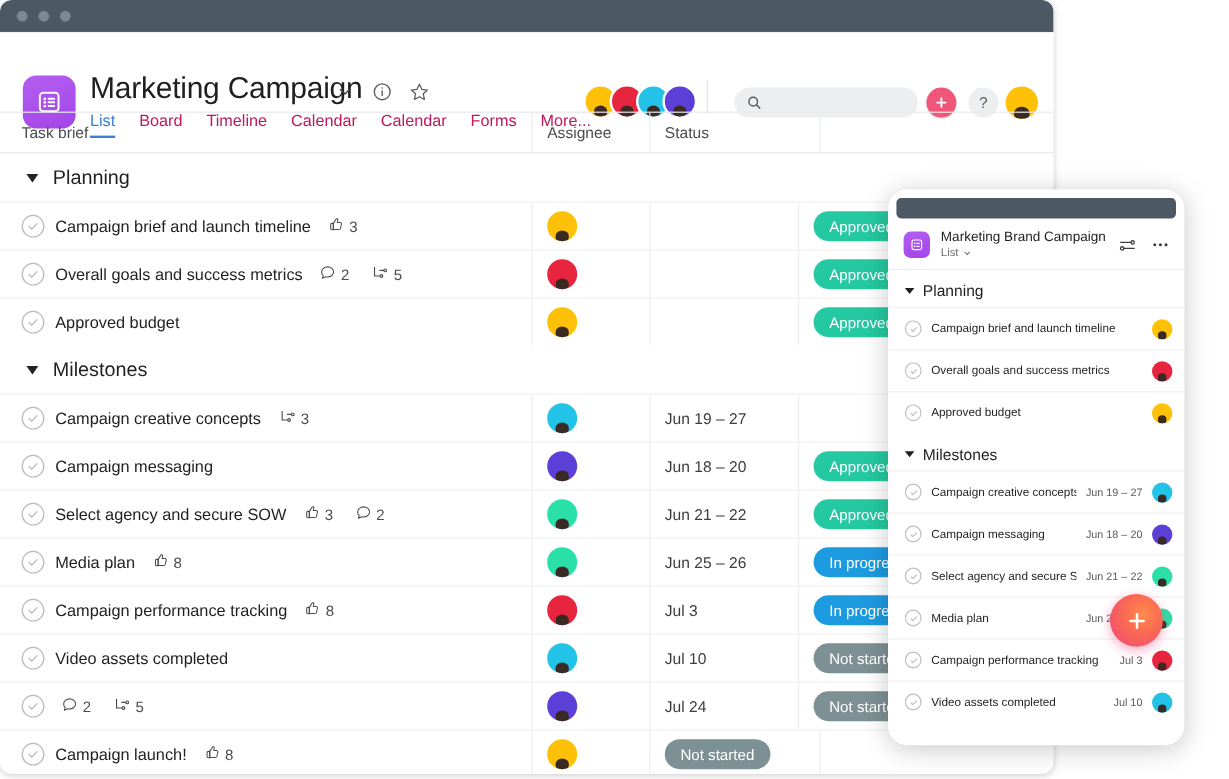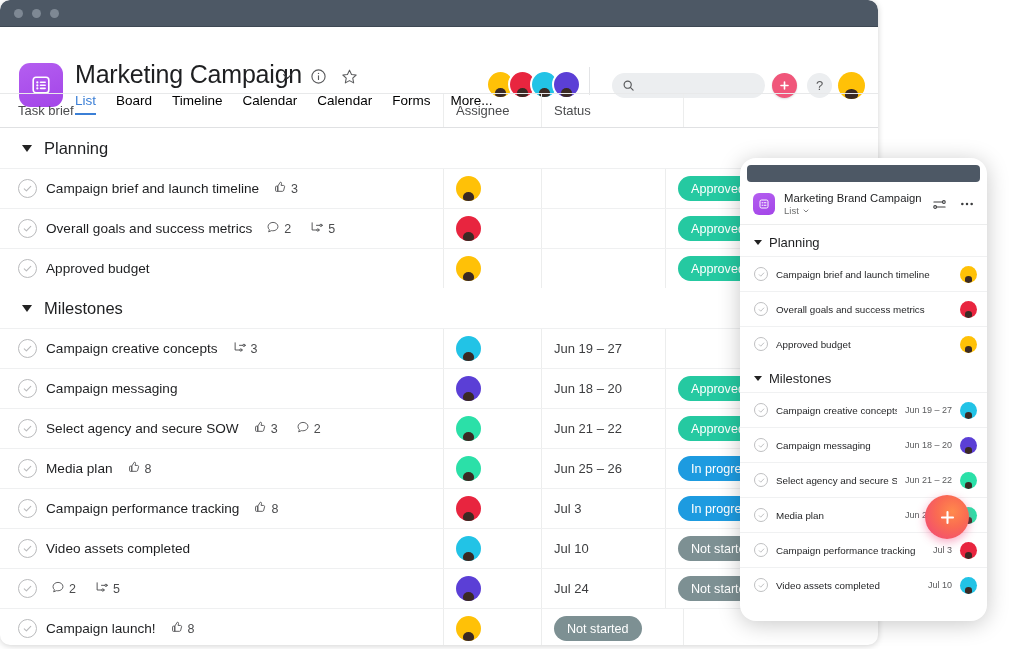--- a/index.html
+++ b/index.html
@@ -37,21 +37,21 @@
   .proj-title {
     position:absolute; left:75px; top:33px;
     font-size: 25px; color:#1e1f21; letter-spacing:-.2px; font-weight:400;
   }
   .chev-btn { position:absolute; left:280px; top:42px; cursor:pointer; }
   .info-btn { position:absolute; left:310px; top:41px; cursor:pointer; }
   .star-btn { position:absolute; left:341px; top:41px; cursor:pointer; }
 
   .tabs { position:absolute; left:75px; top:66px; display:flex; gap:20px; }
   .tab {
-    font-size: 13.5px; color:#000000; padding-bottom:7px; cursor:pointer;
+    font-size: 13.5px; color:#be185d; padding-bottom:7px; cursor:pointer;
     position:relative; white-space:nowrap;
   }
   .tab.active { color:#3b7fd6; }
   .tab.active::after {
     content:""; position:absolute; left:0; right:0; bottom:0; height:2px; background:#3b7fd6;
   }
 
   .avatar-stack { position:absolute; left:486px; top:43px; display:flex; }
   .avatar-stack .av { margin-left:-7px; border:2px solid #fff; }
   .avatar-stack .av:first-child { margin-left:0; }

